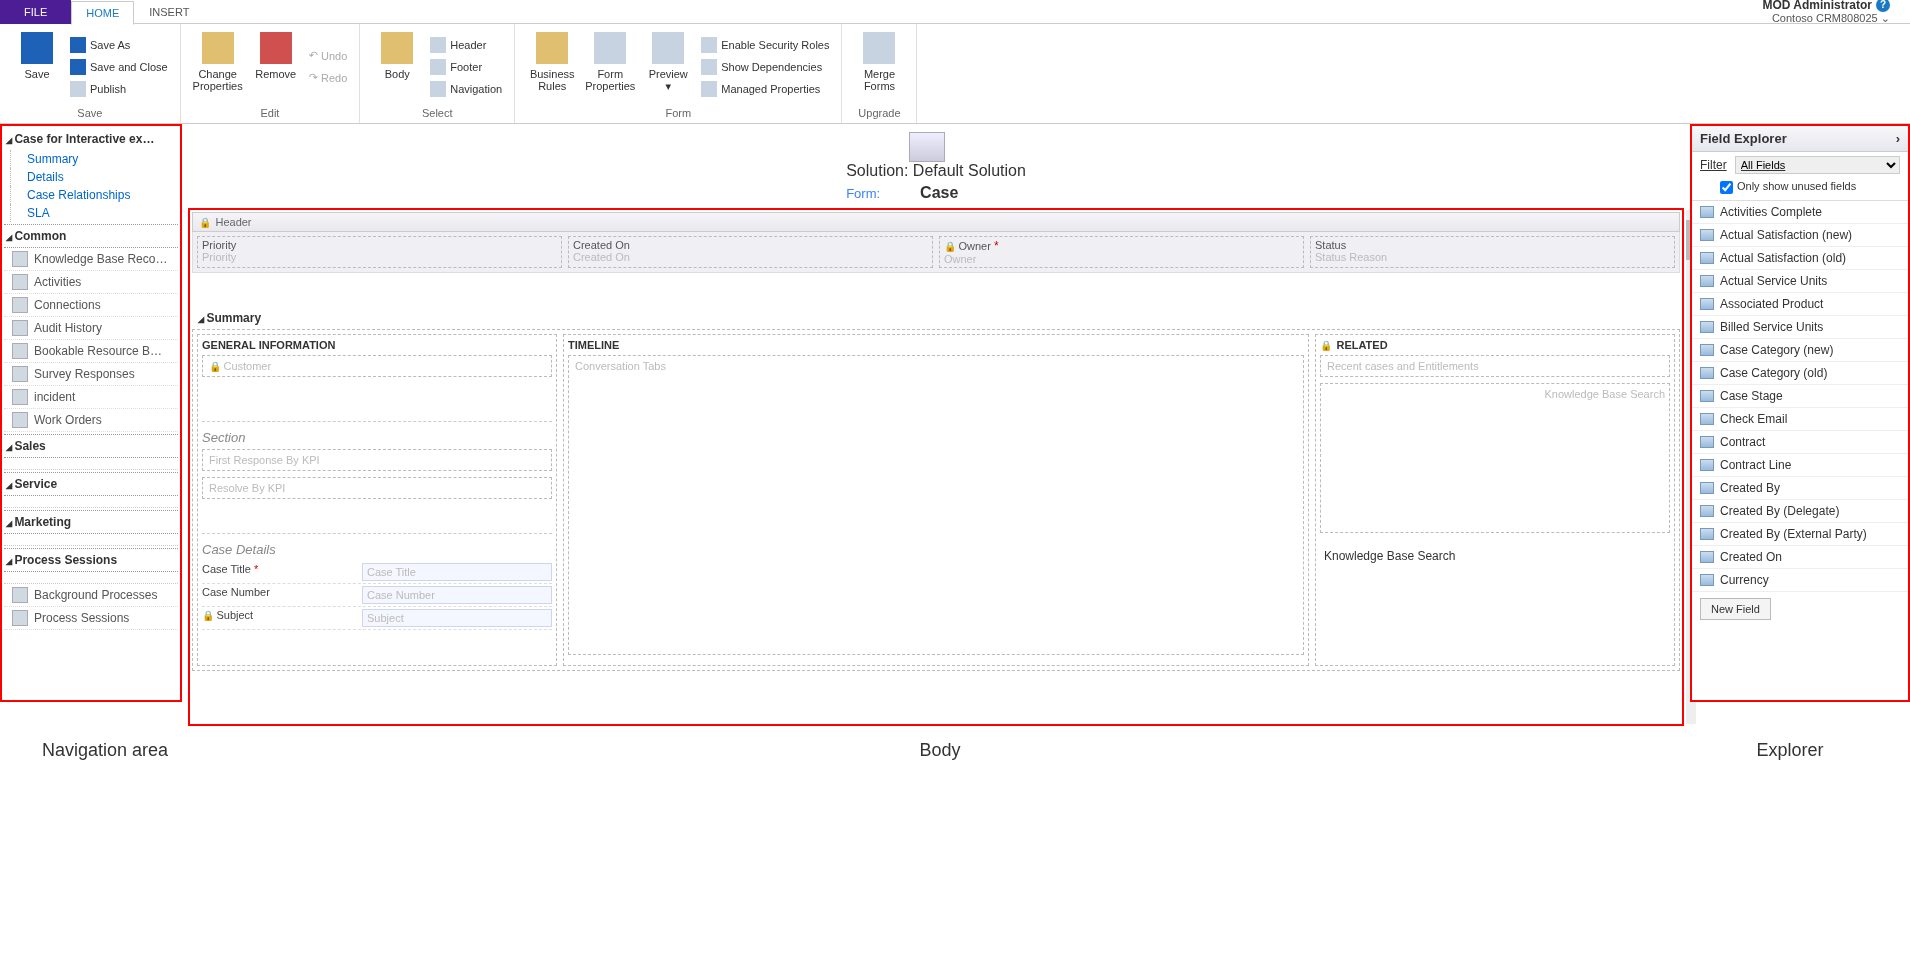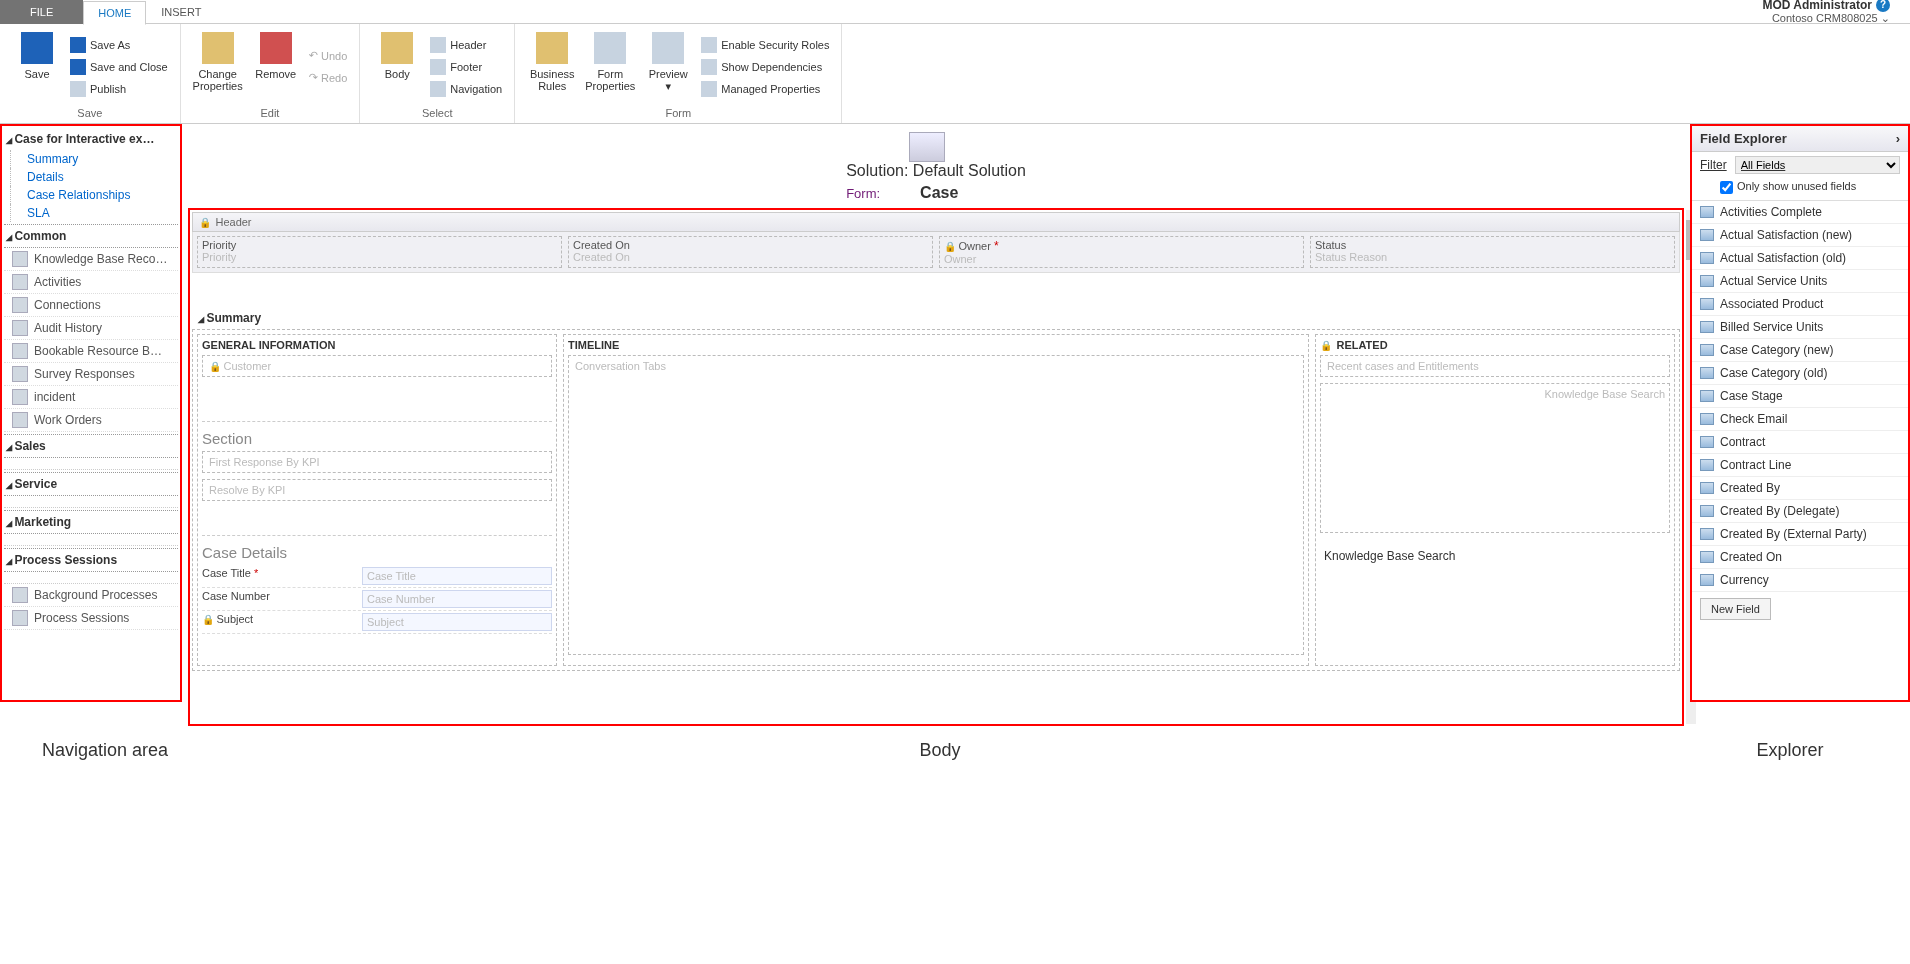--- a/index.html
+++ b/index.html
@@ -1,21 +1,21 @@
 <!DOCTYPE html>
 <html><head>
 <meta charset="utf-8">
 <style>
 * { box-sizing: border-box; margin: 0; padding: 0; font-family: "Segoe UI", Arial, sans-serif; }
 body { background: #fff; font-size: 12px; color: #333; }
 .app { width: 1910px; }
 
 
 .tabbar { display: flex; align-items: center; border-bottom: 1px solid #ccc; height: 24px; }
-.tab-file { background: #737373; color: #fff; padding: 4px 30px; font-size: 11px; height: 24px; display:flex; align-items:center; }
+.tab-file { background: #4c1d95; color: #fff; padding: 4px 24px; font-size: 11px; height: 24px; display:flex; align-items:center; }
 .tab-h { padding: 4px 14px; font-size: 11px; color: #555; border: 1px solid transparent; border-bottom: none; height:24px; display:flex; align-items:center;}
 .tab-h.active { color: #1979c3; border-color: #ccc; border-bottom: 1px solid #fff; position: relative; top:1px; background:#fff;}
 .userblock { margin-left: auto; text-align: right; padding-right: 20px; line-height:1.2;}
 .userblock .u1 { font-weight: bold; font-size: 12px; }
 .userblock .u2 { font-size: 11px; color: #555; }
 .help-icon { display:inline-block; width:14px; height:14px; border-radius:50%; background:#1979c3; color:#fff; text-align:center; line-height:14px; font-size:10px; margin-left:4px; vertical-align:top;}
 
 
 .ribbon { display: flex; border-bottom: 1px solid #ccc; height: 100px; }
 .rgroup { display: flex; flex-direction: column; padding: 4px 8px; border-right: 1px solid #e0e0e0; }
@@ -38,21 +38,21 @@
 .navgroup-title { font-weight:bold; padding:4px 2px; border-top:1px dotted #999; border-bottom:1px dotted #999; margin-top:2px; cursor:pointer;}
 .navgroup-title::before { content:"◢ "; font-size:8px;}
 .navitem { display:flex; align-items:center; padding:3px 2px 3px 8px; color:#555; cursor:pointer; border-bottom:1px dotted #ddd;}
 .navitem .nico { width:16px; height:16px; background:#d0d8e0; margin-right:6px; border:1px solid #aab;}
 
 .center { flex: 1; padding: 2px 6px 0 6px; }
 .solhdr { display:flex; align-items:center; padding:6px 0;flex-direction:column;}
 .solhdr .solico { width:36px; height:30px; background:linear-gradient(#eef,#ccd); border:1px solid #aab; margin-right:18px;}
 .solhdr .t1 { font-size:16px; color:#333;}
 .solhdr .t2row{ margin-top:4px;}
-.solhdr .t2 { font-size:13px; color:#701a75; margin-right:40px;}
+.solhdr .t2 { font-size:13px; color:#3b82f6; margin-right:40px;}
 .solhdr .t3 { font-size:16px; font-weight:bold;}
 
 .body-red { border:2px solid #ff0000; padding:2px; height:518px; position:relative;}
 .scrollbar { position:absolute; right:-14px; top:0; width:10px; height:100%; background:#eee;}
 .scrollthumb{ width:10px; height:40px; background:#bbb; margin-top:10px;}
 
 .section-bar { background:linear-gradient(#f5f5f8,#e8e8ee); border:1px solid #ccc; padding:3px 6px; font-size:11px; color:#666; display:flex; align-items:center;}
 .section-bar .lock { color:#c00; margin-right:4px; font-size:10px;}
 .hdr-fields { display:flex; gap:6px; padding:4px; background:#f0f0f4; border:1px solid #ddd; border-top:none;}
 .hfield { flex:1; border:1px dashed #bbb; padding:2px 4px;}
@@ -63,21 +63,21 @@
 
 .tab-label { font-weight:bold; padding:8px 0 4px 6px; font-size:12px;}
 .tab-label::before{content:"◢ "; font-size:8px;}
 .cols { display:flex; gap:6px; border:1px dashed #bbb; padding:4px;}
 .col { border:1px dashed #bbb; padding:4px;}
 .col1{ width:360px;} .col2{flex:1;} .col3{width:360px;}
 .colhdr{ font-weight:bold; font-size:11px; padding-bottom:4px; display:flex; align-items:center;}
 .colhdr .lock{color:#c00; margin-right:4px; font-size:10px;}
 .fieldbox{ border:1px dashed #bbb; padding:4px 6px; margin-bottom:6px; color:#bbb; font-size:11px;}
 .fieldbox .lock{color:#c00; margin-right:2px; font-size:10px;}
-.subsect-title{ color:#888; font-size:15px; padding:8px 0 4px 0; border-top:1px dashed #ccc; margin-top:8px;}
+.subsect-title{ color:#888; font-size:13px; padding:8px 0 4px 0; border-top:1px dashed #ccc; margin-top:8px;font-style:italic;}
 .kvrow{ display:flex; align-items:flex-start; border-bottom:1px dashed #ddd; padding:2px 0;}
 .kvrow .k{ width:160px; font-size:11px; color:#444;}
 .kvrow .v{ flex:1; border:1px solid #cdd6ee; background:#f4f7ff; padding:2px 4px; color:#bbb; font-size:11px;}
 .kvrow .lock{color:#c00; margin-right:2px; font-size:10px;}
 .kvrow .req{color:#c00;}
 .kbbox{ border:1px dashed #bbb; height:150px; padding:4px; color:#bbb; font-size:11px; text-align:right; margin-top:6px;}
 .kblbl{ margin-top:12px; padding:4px; font-size:12px; color:#333;}
 
 
 .explorer{ width:220px; border:2px solid #ff0000; height:578px; padding:0; background:#fff; position:relative;}
@@ -209,20 +209,29 @@
             </div>
           <div class="smbtn">
               <div class="ico ico-generic"></div>
               <span>Managed Properties</span>
             </div>
         </div>
       </div>
       <div class="glabel">Form</div>
     </div>
 
+    <div class="rgroup">
+      <div class="controls">
+        <div class="bigbtn">
+            <div class="ico ico-generic"></div>
+            <span>Merge Forms</span>
+          </div>
+      </div>
+      <div class="glabel">Upgrade</div>
+    </div>
   </div>
 
   <div class="main">
 
     <div class="navarea">
       <div class="navhead">Case for Interactive ex…</div>
       <div id="nav-forms">
           <div class="navsub">Summary</div>
           <div class="navsub">Details</div>
           <div class="navsub">Case Relationships</div>

